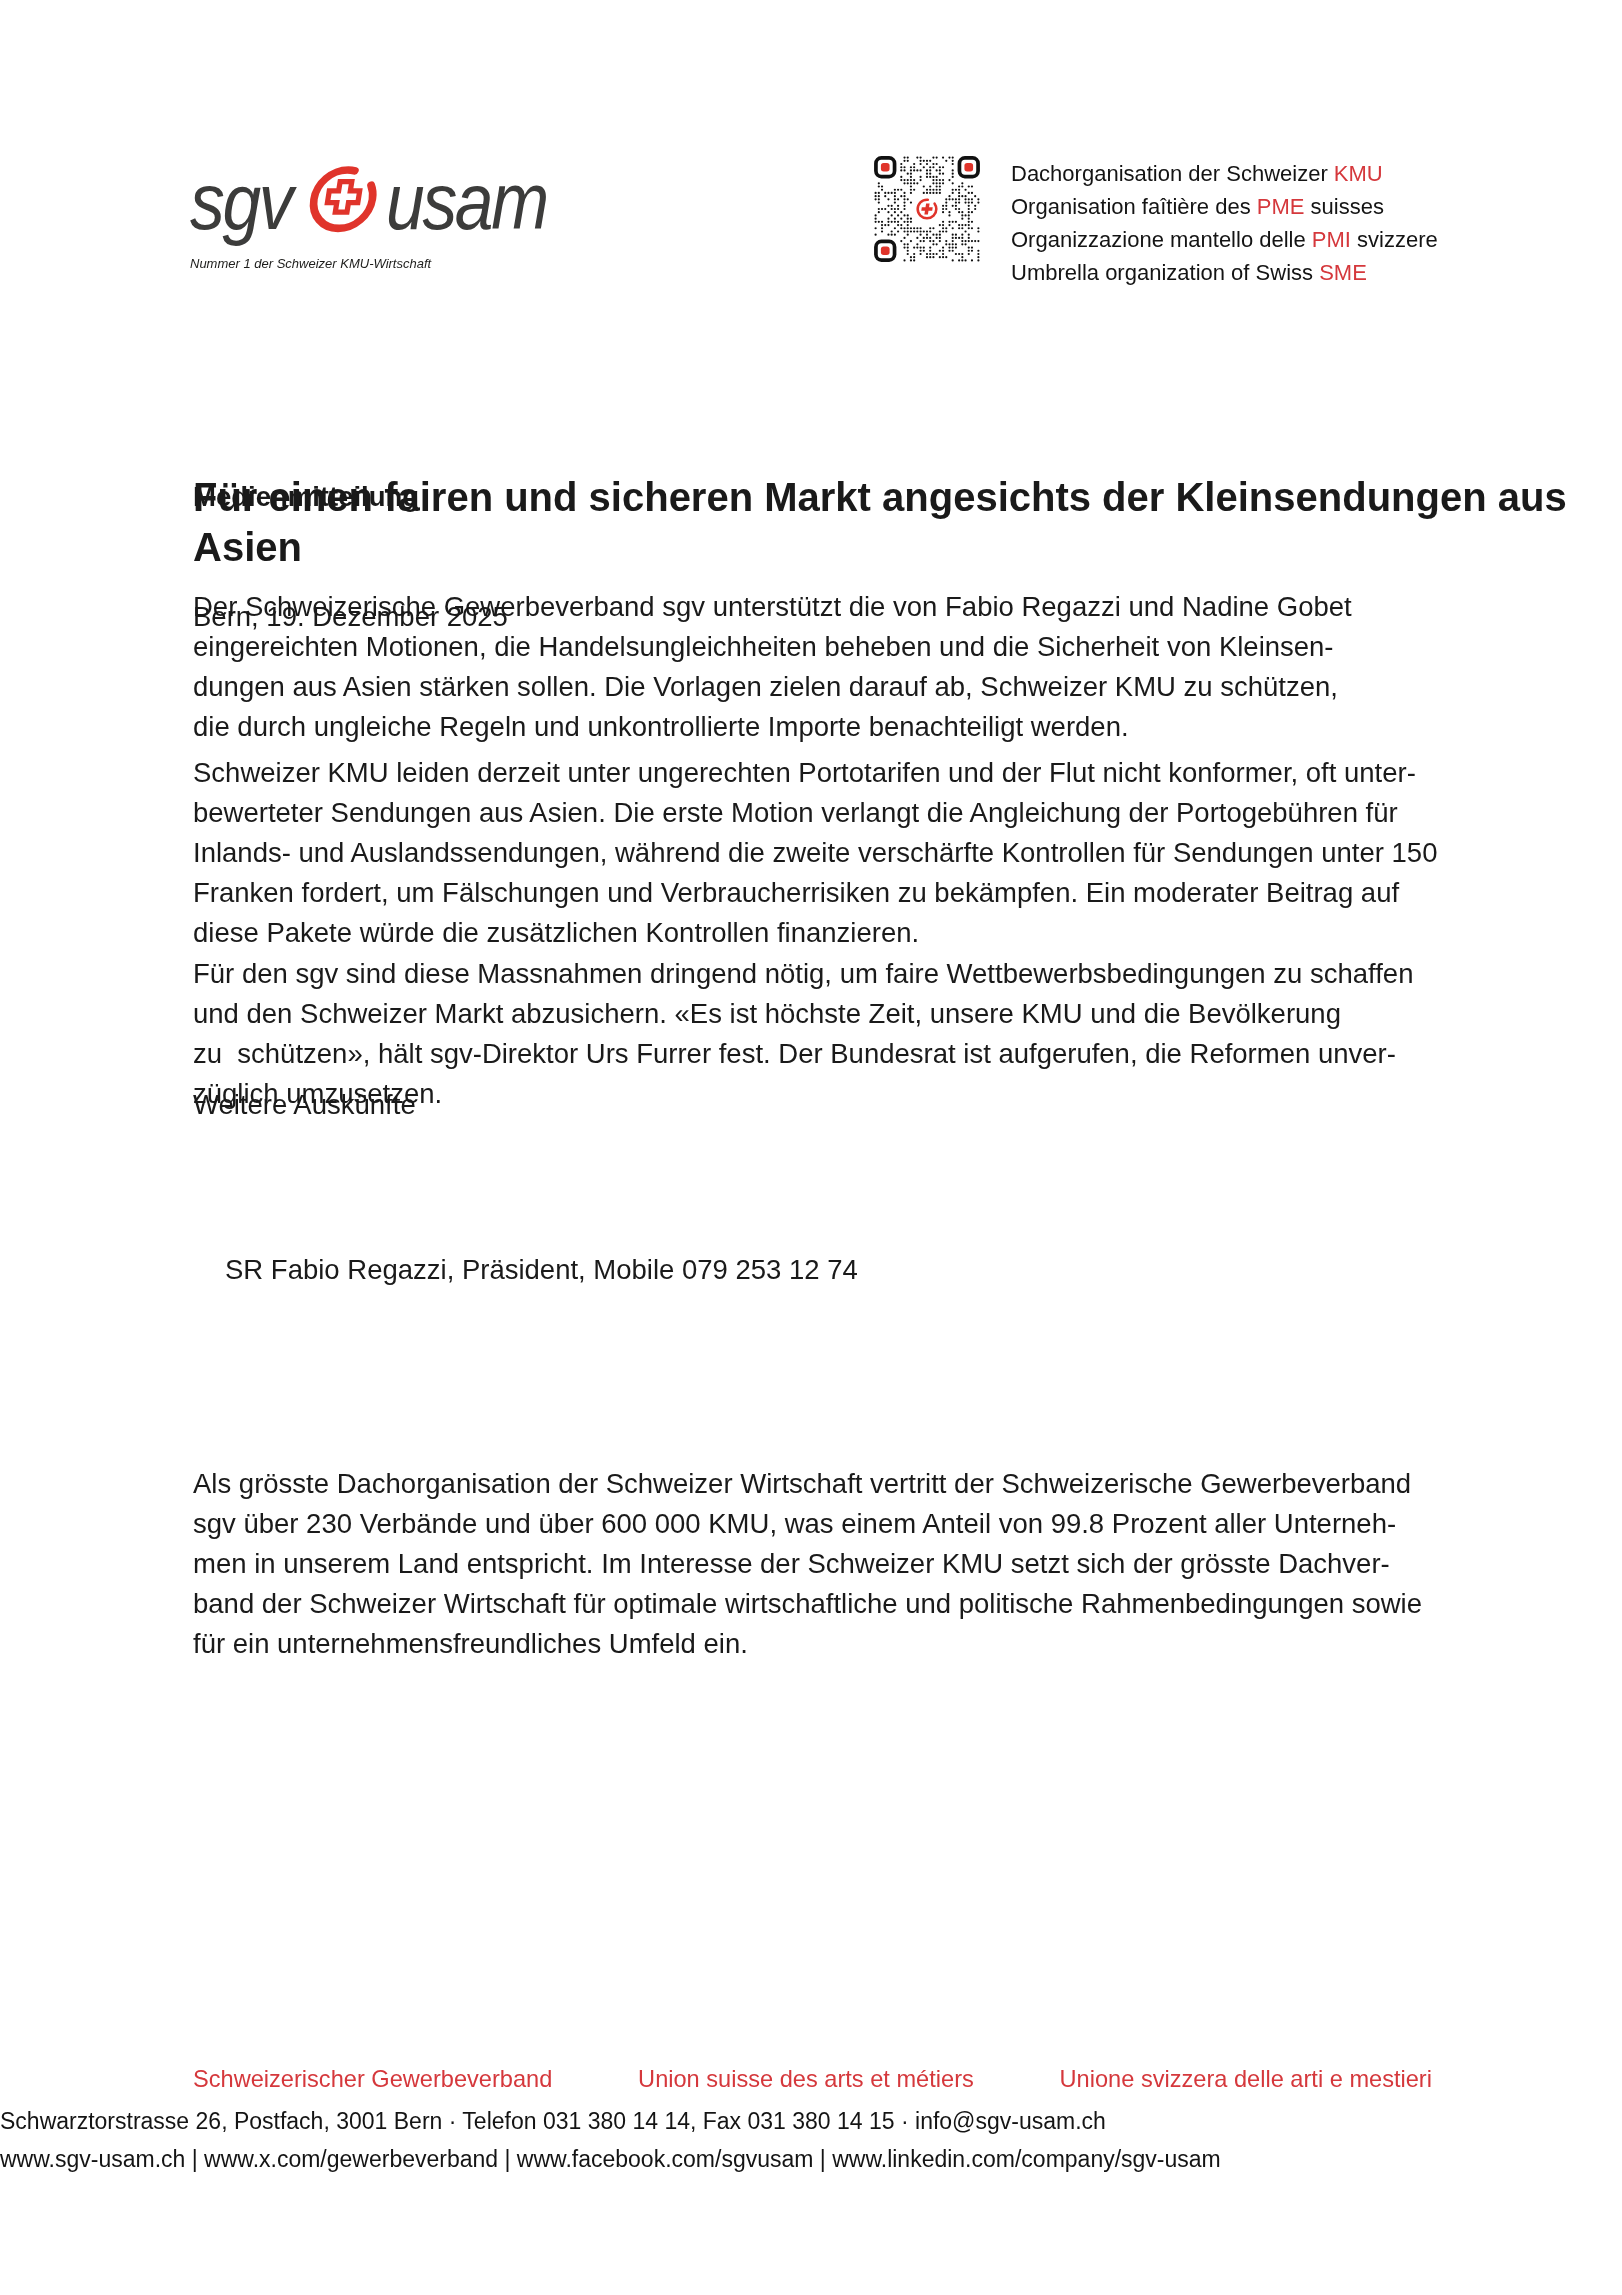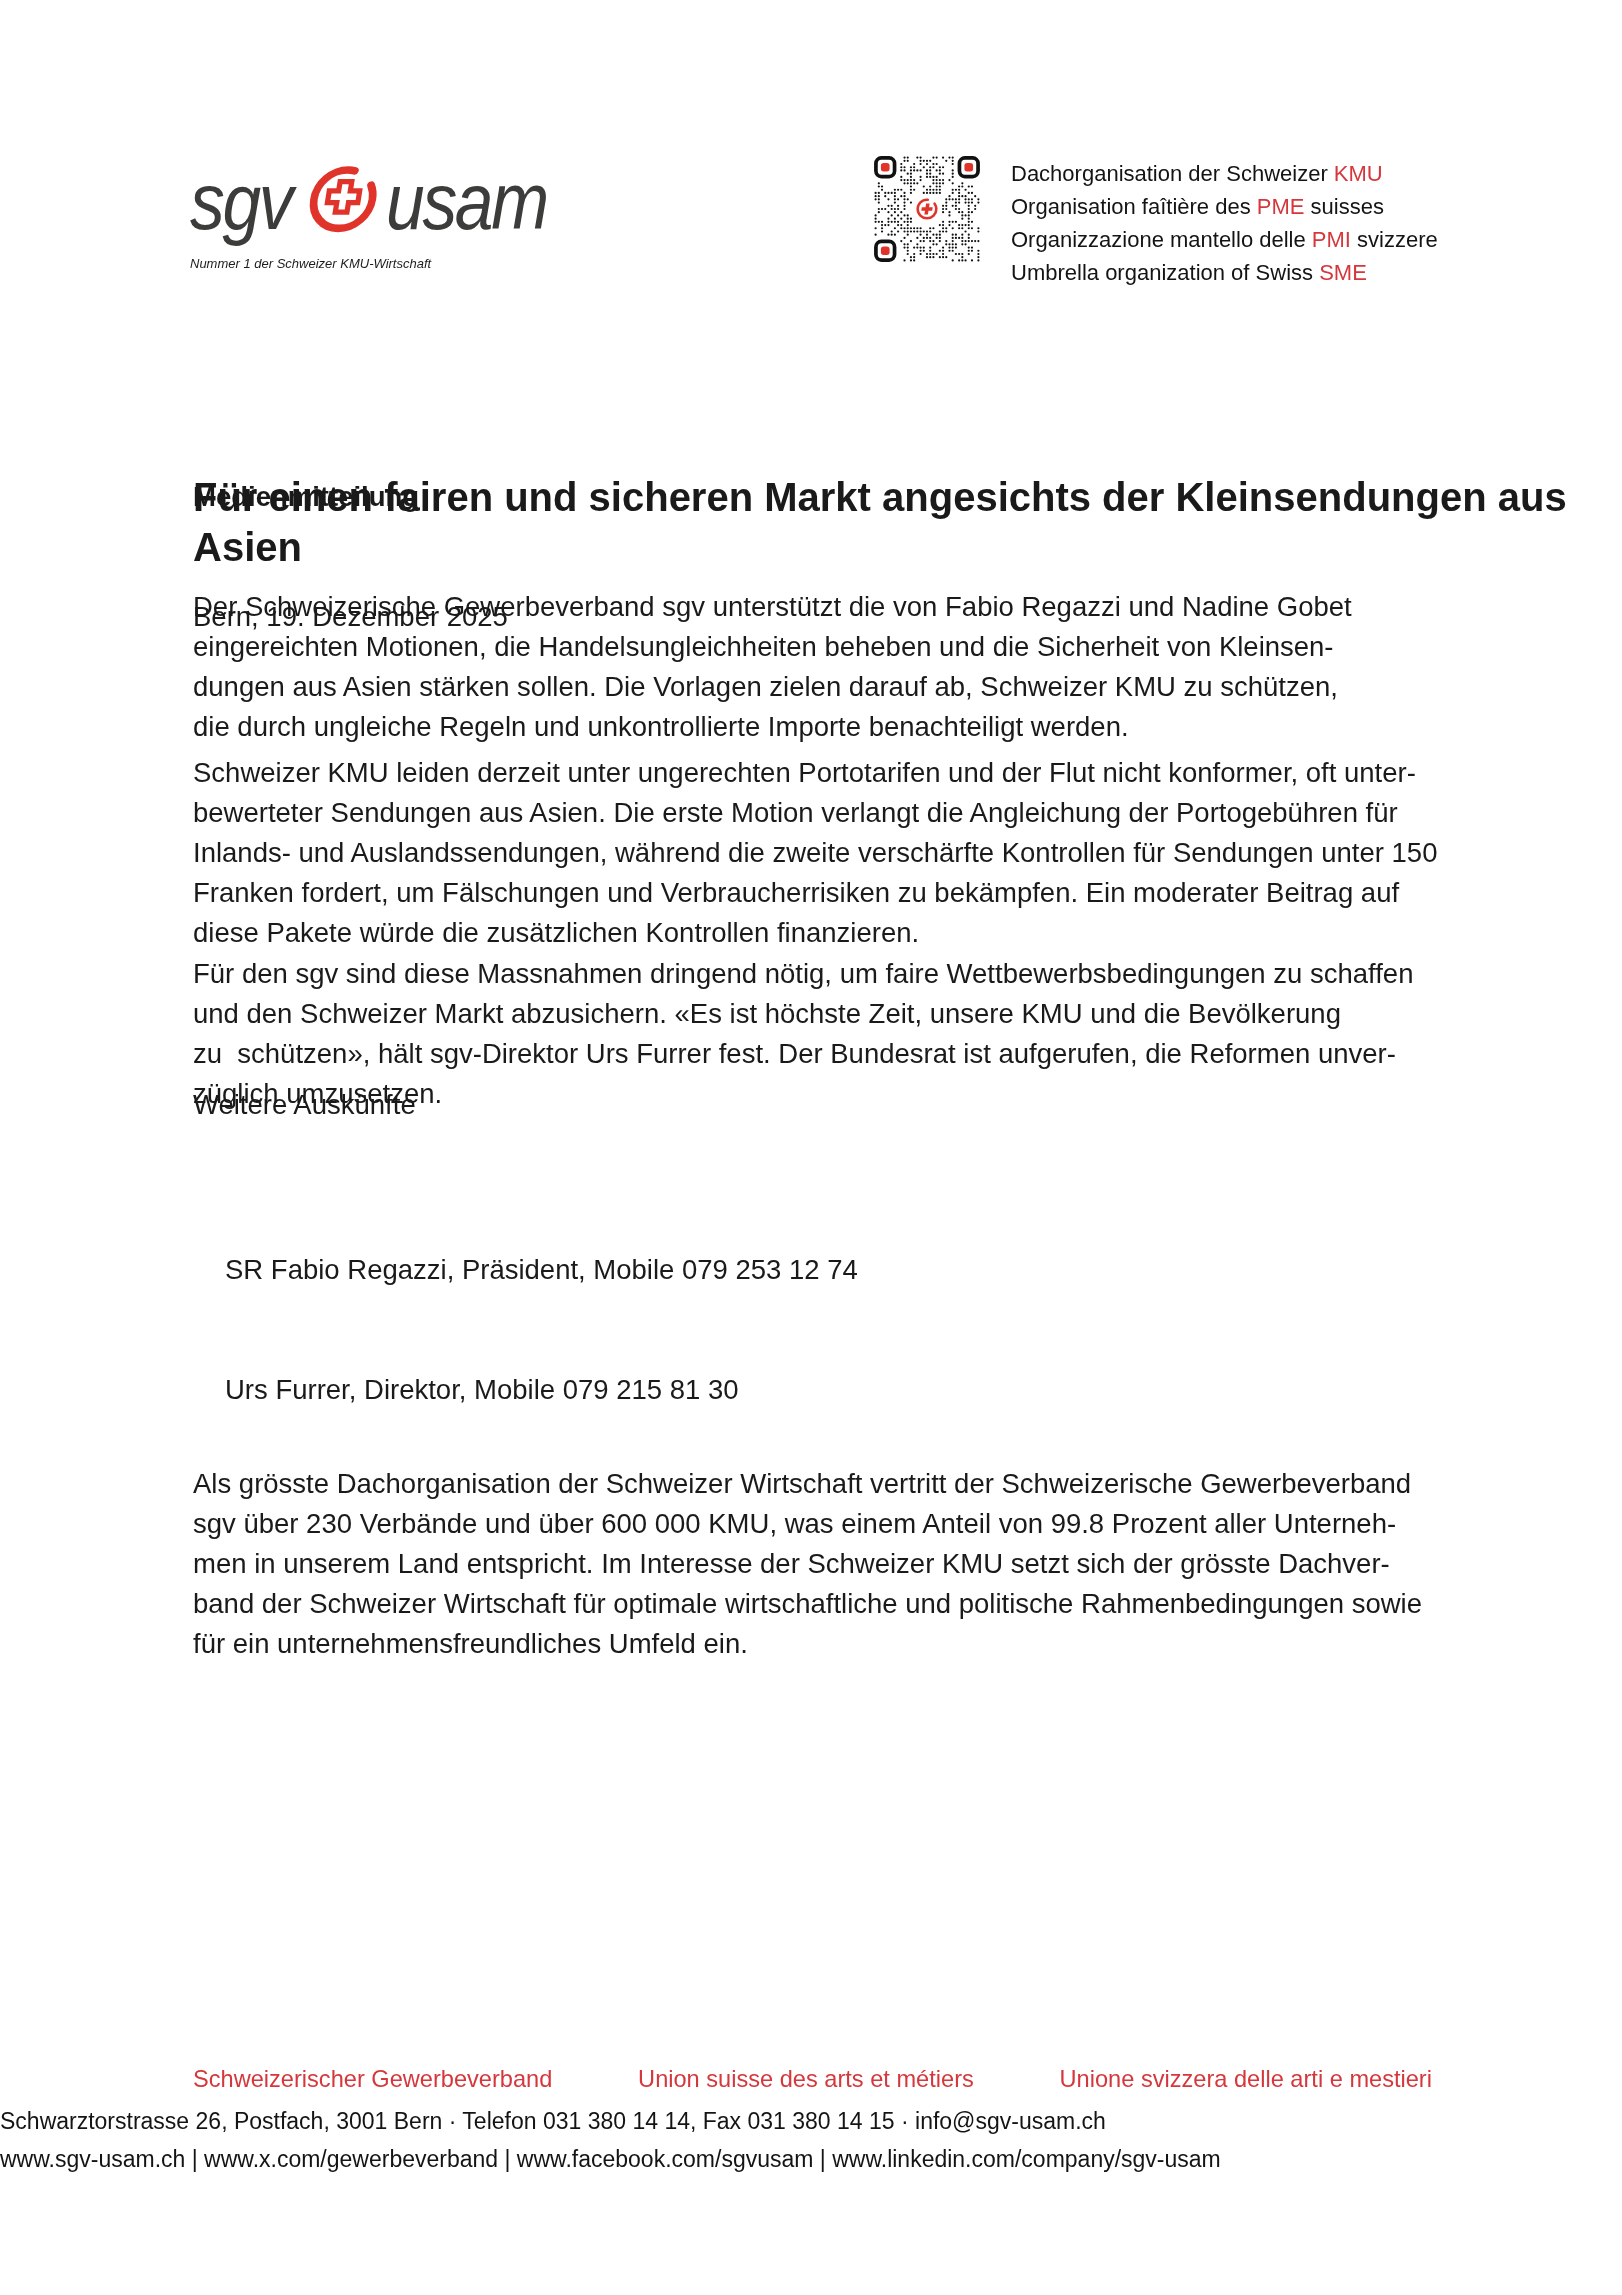--- a/index.html
+++ b/index.html
@@ -483,21 +483,20 @@
 
   <div class="block" style="top:954px;">Für den sgv sind diese Massnahmen dringend nötig, um faire Wettbewerbsbedingungen zu schaffen
 und den Schweizer Markt abzusichern. «Es ist höchste Zeit, unsere KMU und die Bevölkerung
 zu  schützen», hält sgv-Direktor Urs Furrer fest. Der Bundesrat ist aufgerufen, die Reformen unver-
 züglich umzusetzen.</div>
 
   <div class="block bold" style="top:1085px;">Weitere Auskünfte</div>
 
   <div class="block" style="top:1170px;margin-left:32px;">
     <div><span class="bold">SR Fabio Regazzi</span><span>, Präsident, Mobile 079 253 12 74</span></div>
-    <div><span class="bold">Urs Furrer</span><span>, Direktor, Mobile 079 215 81 30</span></div>
   </div>
 
   <div class="block" style="top:1464px;">Als grösste Dachorganisation der Schweizer Wirtschaft vertritt der Schweizerische Gewerbeverband
 sgv über 230 Verbände und über 600 000 KMU, was einem Anteil von 99.8 Prozent aller Unterneh-
 men in unserem Land entspricht. Im Interesse der Schweizer KMU setzt sich der grösste Dachver-
 band der Schweizer Wirtschaft für optimale wirtschaftliche und politische Rahmenbedingungen sowie
 für ein unternehmensfreundliches Umfeld ein.</div>
 
   <div class="footer-orgs">
     <span>Schweizerischer Gewerbeverband</span>

